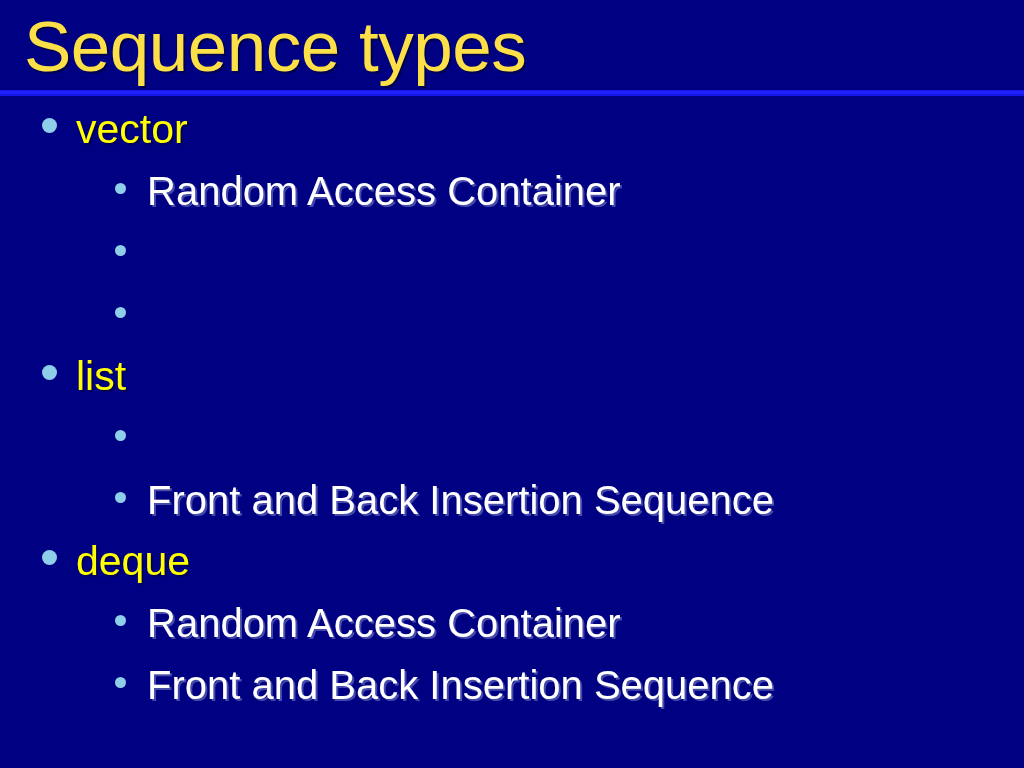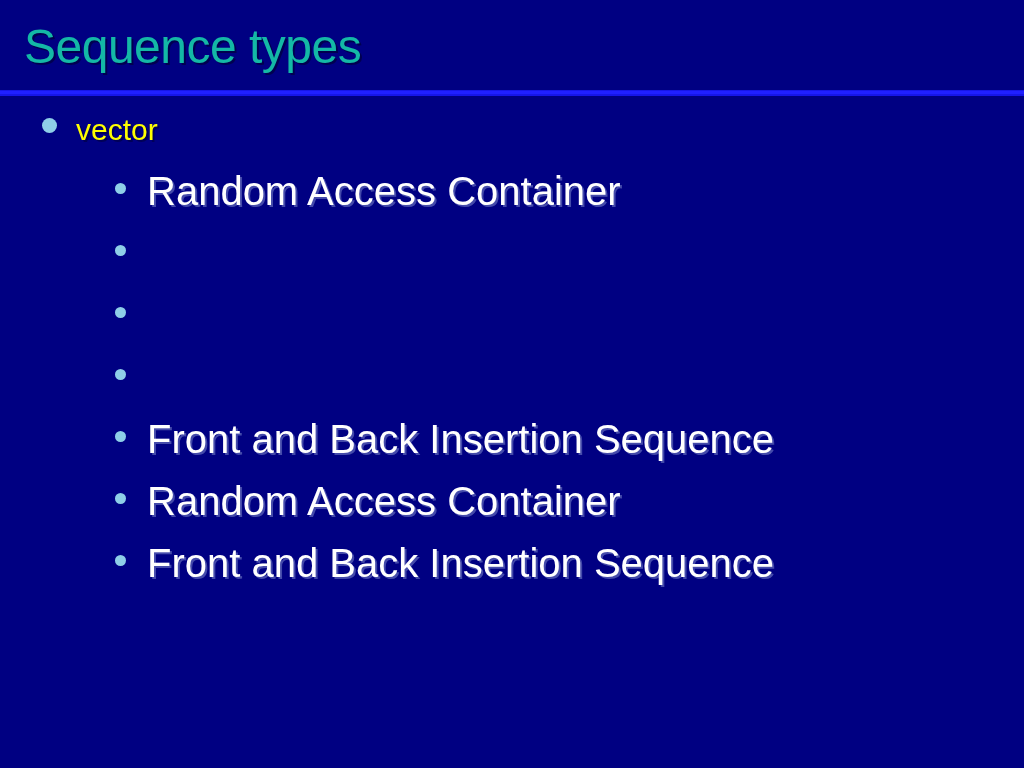--- a/index.html
+++ b/index.html
@@ -31,24 +31,24 @@
     position: absolute;
     left: 0;
     top: 0;
     width: 1024px;
     height: 90px;
   }
   .slide-title {
     position: absolute;
     left: 24px;
     top: 4px;
-    font-size: 48px;
+    font-size: 71px;
     line-height: 86px;
     font-weight: normal;
-    color: #14b8a6;
+    color: #fde047;
     white-space: nowrap;
     letter-spacing: -0.5px;
     text-shadow: 2px 2px 0 rgba(0,0,40,0.55);
   }
 
   
   .title-rule {
     position: absolute;
     left: 0;
     top: 90px;
@@ -89,21 +89,21 @@
   .lvl1 .marker {
     flex: 0 0 auto;
     width: 15px;
     height: 15px;
     border-radius: 50%;
     background: #8ECEE8;
     margin-top: 19px;
     margin-right: 19px;
   }
   .lvl1 .bullet-text {
-    font-size: 30px;
+    font-size: 41px;
     line-height: 61px;
     color: #FFFF00;
     white-space: nowrap;
     text-shadow: 2px 2px 0 rgba(0,0,45,0.5);
   }
 
   
   .lvl2 {
     padding-left: 115px;
     height: 62px;
@@ -150,30 +150,38 @@
     </div>
 
     <div class="bullet-row lvl2">
       <span class="marker"></span>
     </div>
 
     <div class="bullet-row lvl2">
       <span class="marker"></span>
     </div>
 
+    <div class="bullet-row lvl1">
+      <span class="marker"></span>
+      <span class="bullet-text">list</span>
+    </div>
 
     <div class="bullet-row lvl2">
       <span class="marker"></span>
     </div>
 
     <div class="bullet-row lvl2">
       <span class="marker"></span>
       <span class="bullet-text">Front and Back Insertion Sequence</span>
     </div>
 
+    <div class="bullet-row lvl1">
+      <span class="marker"></span>
+      <span class="bullet-text">deque</span>
+    </div>
 
     <div class="bullet-row lvl2">
       <span class="marker"></span>
       <span class="bullet-text">Random Access Container</span>
     </div>
 
     <div class="bullet-row lvl2">
       <span class="marker"></span>
       <span class="bullet-text">Front and Back Insertion Sequence</span>
     </div>

